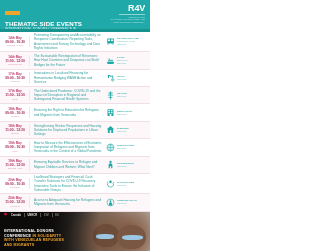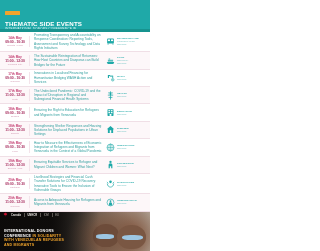--- a/index.html
+++ b/index.html
@@ -161,20 +161,27 @@
 
 <div class="page">
 
   <div class="header">
     <div class="badge"></div>
     <div class="h-title">THEMATIC SIDE EVENTS</div>
     <div class="h-sub1">INTERNATIONAL DONORS CONFERENCE IN</div>
     <div class="h-sub2">SOLIDARITY WITH VENEZUELAN REFUGEES AND MIGRANTS</div>
     
 
+    <div class="logo">
+      <div class="logo-mark">R4V</div>
+      <div class="logo-line"></div>
+      <div class="logo-sub">COORDINATION</div>
+      <div class="logo-sub">PLATFORM FOR REFUGEES AND</div>
+      <div class="logo-sub">MIGRANTS FROM VENEZUELA</div>
+    </div>
   </div>
 
   <div class="list" id="event-list">
       <div class="row">
         <div class="date-col">
           <div class="d-date">14th May</div>
           <div class="d-time">09:00 - 10:30</div>
           <div class="d-loc">Bogota / Lima</div>
         </div>
         <div class="title-col">

